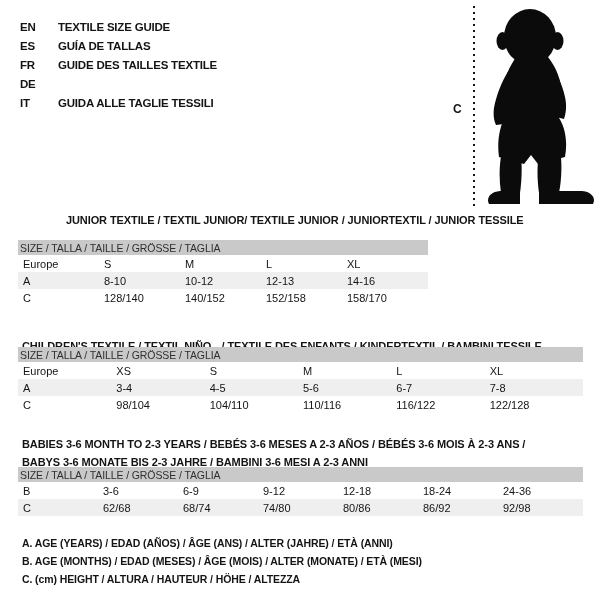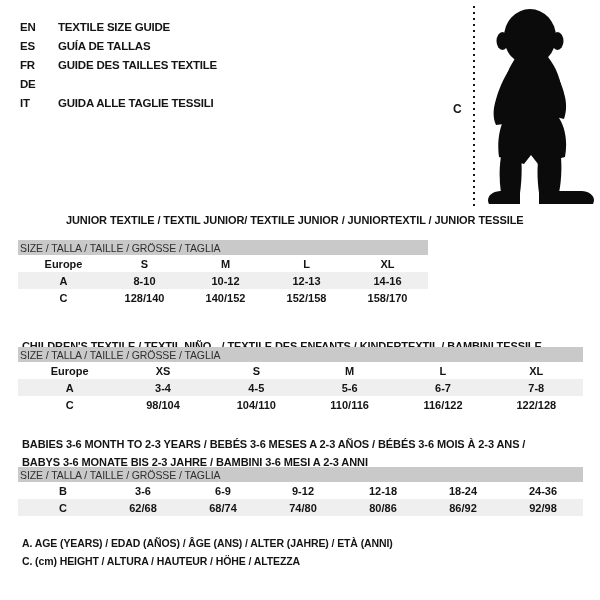--- a/index.html
+++ b/index.html
@@ -51,21 +51,21 @@
   #t-children { top: 347px; width: 565px; }
   #t-babies { top: 467px; width: 565px; }
 
   .size-header-row {
     height: 15px; background: var(--table-header-bg, #c9c9c9);
     display: flex; align-items: center; padding-left: 2px;
     font-size: 10.5px; color: #2f2f2f; letter-spacing: -0.1px;
   }
   .trow { display: flex; height: 17px; align-items: center; font-size: 11px; }
   .trow .label { width: 58px; padding-left: 5px; box-sizing: border-box; text-align: left; }
-  .trow .cell { flex: 1; text-align: center; font-weight: bold; }
+  .trow .cell { flex: 1; text-align: left; }
   .trow.alt { background: var(--table-alt-row-bg, #efefef); }
 
   
   .footnotes { position: absolute; left: 22px; top: 537px; }
   .footnote { height: 18px; font-weight: bold; font-size: 10.5px; letter-spacing: -0.1px; white-space: nowrap; }
 </style>
 </head>
 <body>
 
 <div class="lang-block">
@@ -188,14 +188,15 @@
     <div class="cell">68/74</div>
     <div class="cell">74/80</div>
     <div class="cell">80/86</div>
     <div class="cell">86/92</div>
     <div class="cell">92/98</div>
   </div>
 </div>
 
 <div class="footnotes">
   <div class="footnote">A. AGE (YEARS) / EDAD (AÑOS) / ÂGE (ANS) / ALTER (JAHRE) / ETÀ (ANNI)</div>
+  <div class="footnote">B. AGE (MONTHS) / EDAD (MESES) / ÂGE (MOIS) / ALTER (MONATE) / ETÀ (MESI)</div>
   <div class="footnote">C. (cm) HEIGHT / ALTURA / HAUTEUR / HÖHE / ALTEZZA</div>
 </div>
 
 </body></html>

